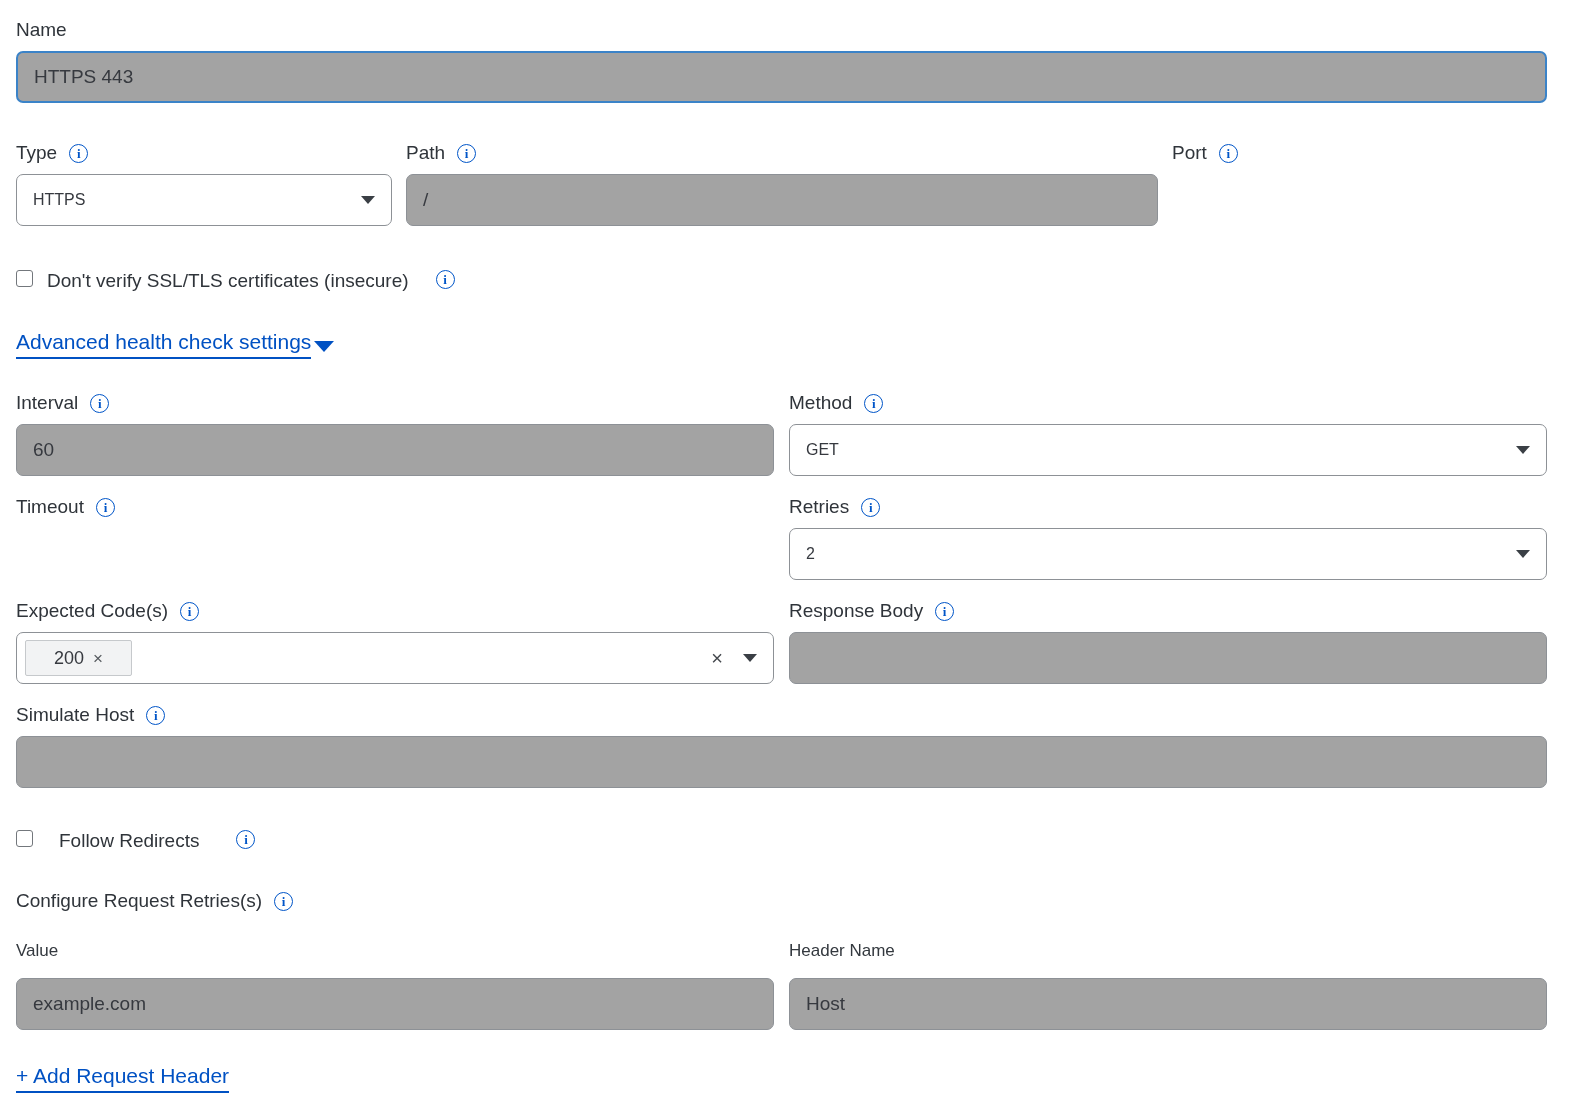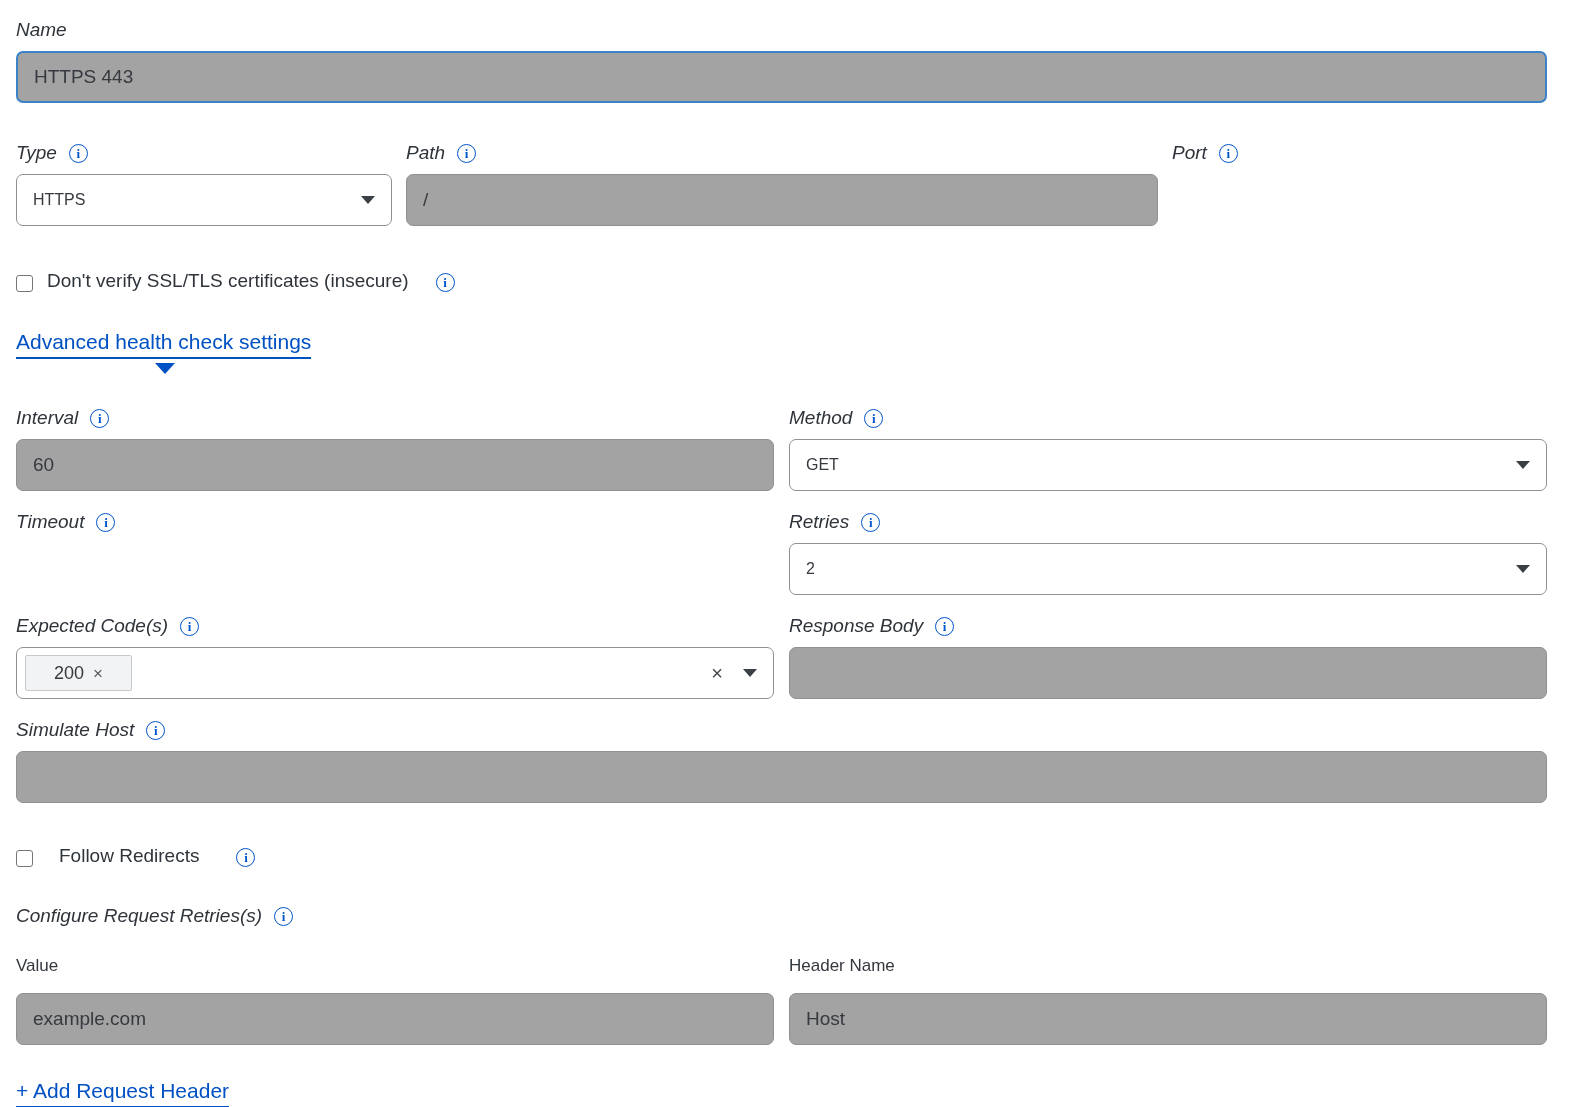--- a/index.html
+++ b/index.html
@@ -10,21 +10,21 @@
     font-family: "Liberation Sans", sans-serif;
     color: #33383e;
   }
   .page { padding: 18px 23px 0 16px; }
 
   
   .field-label {
     display: flex; align-items: center; gap: 12px;
     font-size: 19px; color: #2f343a; height: 24px;
   }
-  .field-label .label-text { line-height: 24px; font-style: italic; }
+  .field-label .label-text { line-height: 24px; }
   .small-label { font-size: 17px; color: #33383e; height: 20px; line-height: 20px; }
 
   
   .info-icon {
     width: 19px; height: 19px; flex: 0 0 19px;
     border: 1.7px solid #0055c8; border-radius: 50%;
     color: #0055c8;
     display: inline-flex; align-items: center; justify-content: center;
     font-family: "Liberation Serif", serif; font-size: 13px; font-weight: bold;
     line-height: 1; cursor: pointer; user-select: none;
@@ -63,32 +63,32 @@
   .tag {
     display: inline-flex; align-items: center; gap: 9px;
     background: #f2f3f4; border: 1px solid #c6c9cc; border-radius: 2px;
     height: 36px; padding: 0 28px; font-size: 18px; color: #36393f;
   }
   .tag-x { color: #55595e; font-size: 17px; cursor: pointer; line-height: 1; }
   .ms-spacer { flex: 1; }
   .clear-x { color: #44484d; font-size: 20px; margin-right: 20px; cursor: pointer; line-height: 1; }
 
   
-  .check-row { display: flex; align-items: flex-end; font-size: 19px; color: #2f343a; }
+  .check-row { display: flex; align-items: flex-start; font-size: 19px; color: #2f343a; }
   .checkbox {
     width: 17px; height: 17px; flex: 0 0 17px;
     border: 1.7px solid #73777c; border-radius: 3px; background: #fff;
     cursor: pointer;
   }
   .check-row .info-icon { margin-left: 13px; }
 
   
   .blue-link {
     display: inline-flex; align-items: center;
-    color: #0051c3; font-size: 21px; text-decoration: none; cursor: pointer; flex-direction: column;
+    color: #0051c3; font-size: 21px; text-decoration: none; cursor: pointer;
   }
   .blue-link .link-text {
     border-bottom: 2px solid #0051c3; padding-bottom: 3px;
   }
   .adv-caret {
     width: 0; height: 0; margin-left: 3px; margin-top: 4px;
     border-left: 10px solid transparent; border-right: 10px solid transparent;
     border-top: 11px solid #0051c3;
   }
 

